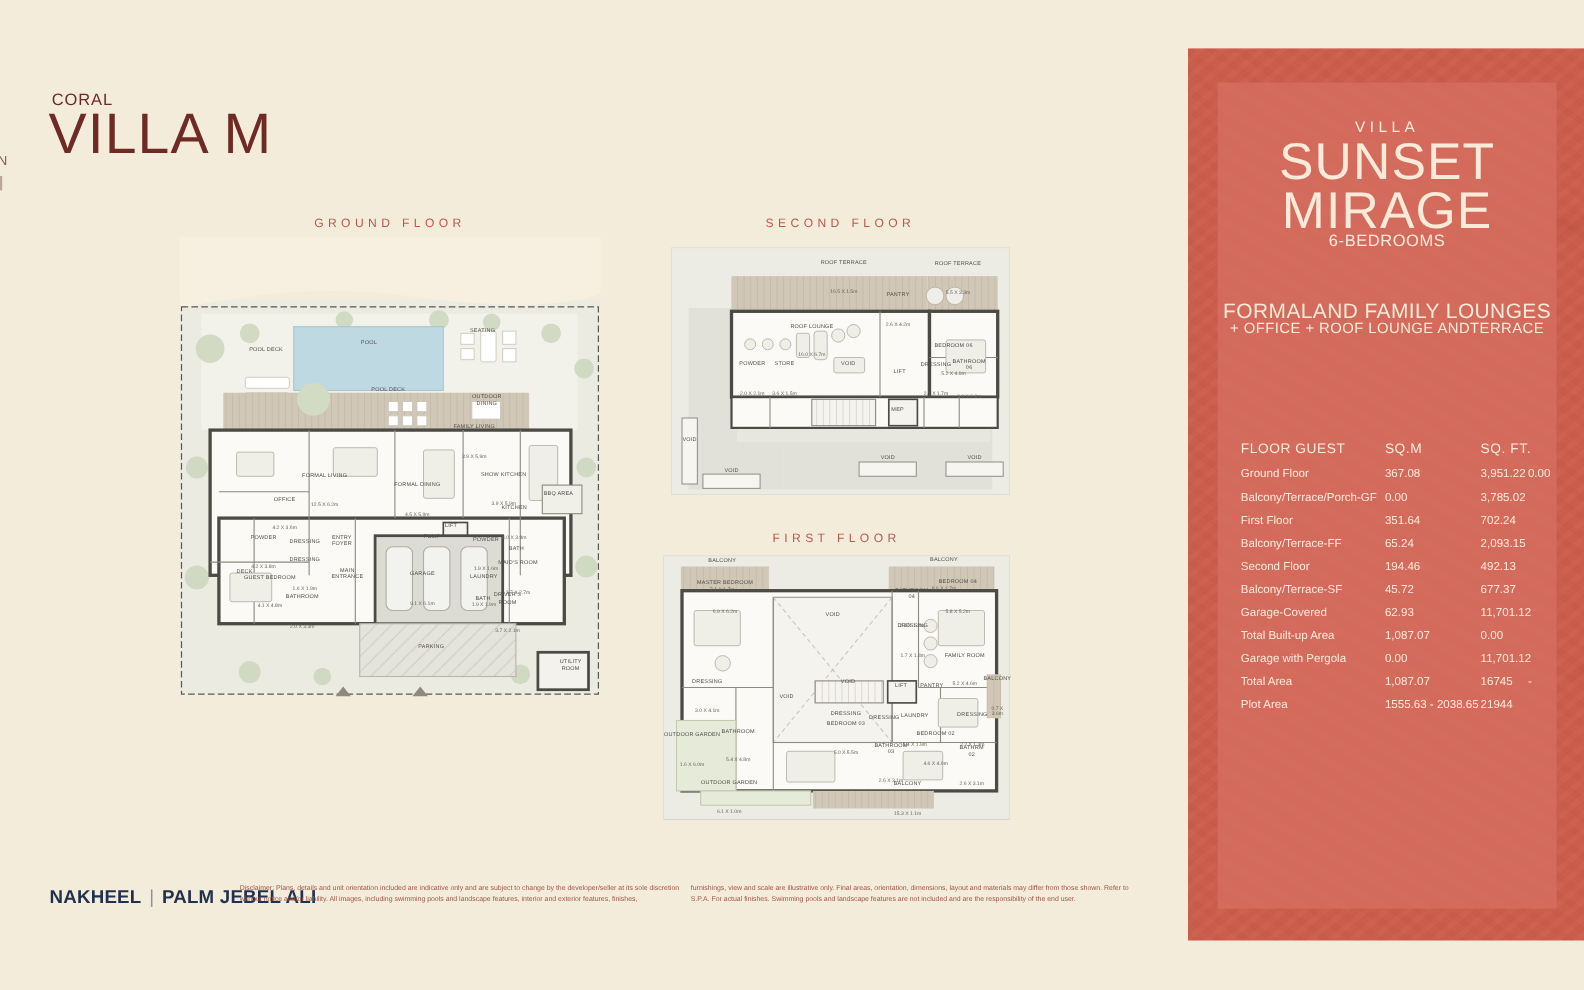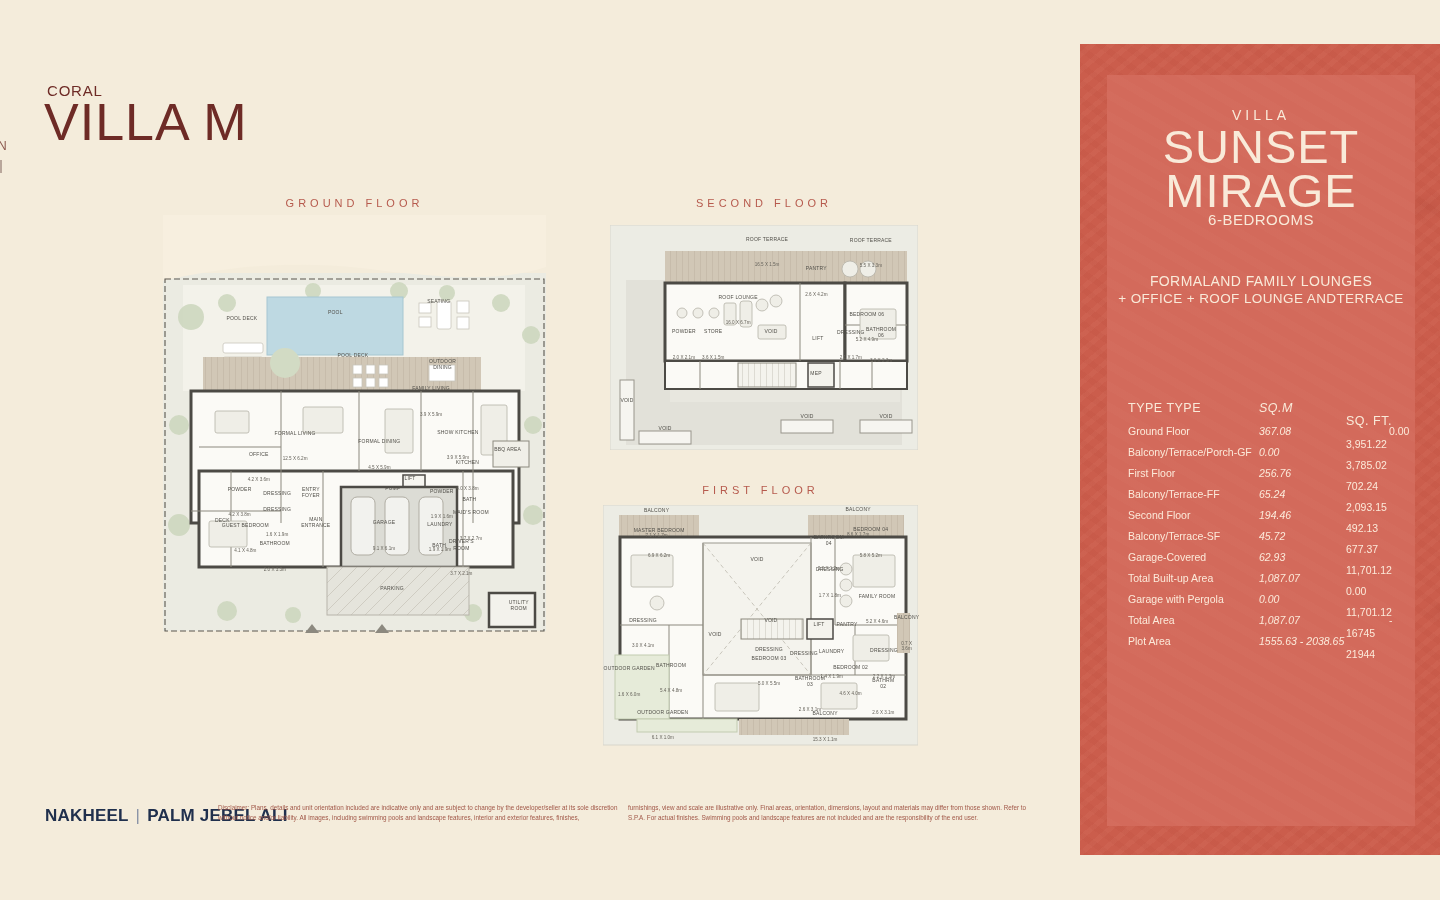--- a/index.html
+++ b/index.html
@@ -31,31 +31,31 @@
       radial-gradient(56px 24px at 20% 85%, rgba(255,200,180,.07), transparent 60%),
       repeating-linear-gradient(35deg, rgba(160,50,35,.06) 0 6px, transparent 6px 14px),
       repeating-linear-gradient(-40deg, rgba(255,190,170,.05) 0 5px, transparent 5px 12px);}
   .panel-inner{position:absolute;left:27px;top:31px;width:308px;height:751px;background:#d36a5b;
     background-image:repeating-linear-gradient(30deg, rgba(255,220,200,.02) 0 8px, transparent 8px 18px);}
   .p-center{position:absolute;left:0;width:100%;text-align:center;color:#f9ead9;}
   .p-villa{top:32px;font-size:14px;letter-spacing:4px;}
   .p-name1{top:48px;font-size:47px;font-weight:300;letter-spacing:1px;line-height:1;}
   .p-name2{top:92px;font-size:47px;font-weight:300;letter-spacing:1px;line-height:1;}
   .p-bedrooms{top:136px;font-size:15px;letter-spacing:.5px;}
-  .p-feat1{top:198px;font-size:14px;letter-spacing:.4px;}
+  .p-feat1{top:198px;font-size:19px;letter-spacing:.4px;}
   .p-feat2{top:216px;font-size:13.5px;letter-spacing:.4px;}
   .p-storeys{top:258px;font-size:36px;font-weight:300;}
 
   .p-table{position:absolute;left:0;top:326px;width:100%;color:#fceada;}
   .trow{position:relative;height:21px;}
   .trow.thead{height:24px;font-size:12.5px;letter-spacing:.5px;font-weight:500;color:#f9ead9;}
   .trow{font-size:10.5px;}
   .tc1{position:absolute;left:21px;top:0;}
-  .tc2{position:absolute;left:152px;top:0;font-style:italic;}
-  .tc3{position:absolute;left:239px;top:13px;text-align:center;}
+  .tc2{position:absolute;left:152px;top:0;}
+  .tc3{position:absolute;left:239px;top:0;text-align:center;}
   .tc4{position:absolute;left:282px;top:0;}
 
   
   .brand{position:absolute;left:45px;top:806px;font-size:17px;font-weight:700;color:#20304d;letter-spacing:.2px;}
   .brand .sep{font-weight:400;color:#8a93a6;padding:0 7px;}
   .disc{position:absolute;top:803px;font-size:6.3px;line-height:1.6;color:#a05647;}
   .disc.c1{left:218px;width:400px;}
   .disc.c2{left:628px;width:400px;}
 </style>
 </head>
@@ -631,21 +631,21 @@
     <div class="panel-inner">
       <div class="p-center p-villa">VILLA</div>
       <div class="p-center p-name2">MIRAGE</div>
       <div class="p-center p-name1">SUNSET</div>
       <div class="p-center p-bedrooms">6-BEDROOMS</div>
       <div class="p-center p-feat1">FORMALAND FAMILY LOUNGES</div>
       <div class="p-center p-feat2">+ OFFICE + ROOF LOUNGE ANDTERRACE</div>
 
       <div class="p-table">
         <div class="trow thead">
-          <span class="tc1">TYPE TYPE</span>
+          <span class="tc1">FLOOR GUEST</span>
           <span class="tc2">SQ.M</span>
           <span class="tc3">SQ. FT.</span>
         </div>
         <div>
 
             <div class="trow">
               <span class="tc1">Ground Floor</span>
               <span class="tc2">367.08</span>
               <span class="tc3">3,951.22</span>
               <span class="tc4">0.00</span>
@@ -653,21 +653,21 @@
 
             <div class="trow">
               <span class="tc1">Balcony/Terrace/Porch-GF</span>
               <span class="tc2">0.00</span>
               <span class="tc3">3,785.02</span>
 
             </div>
 
             <div class="trow">
               <span class="tc1">First Floor</span>
-              <span class="tc2">256.76</span>
+              <span class="tc2">351.64</span>
               <span class="tc3">702.24</span>
 
             </div>
 
             <div class="trow">
               <span class="tc1">Balcony/Terrace-FF</span>
               <span class="tc2">65.24</span>
               <span class="tc3">2,093.15</span>
 
             </div>

